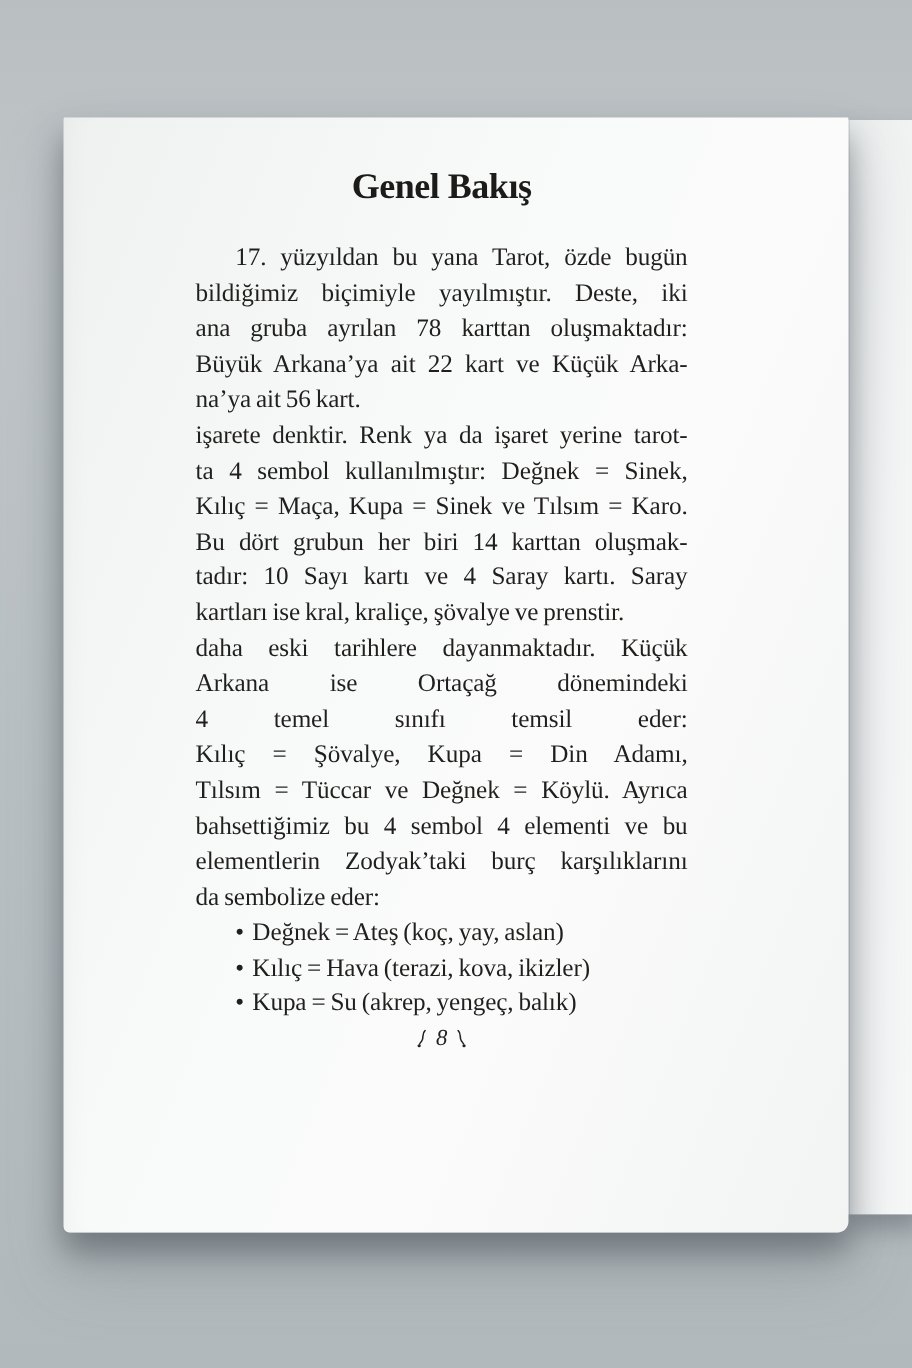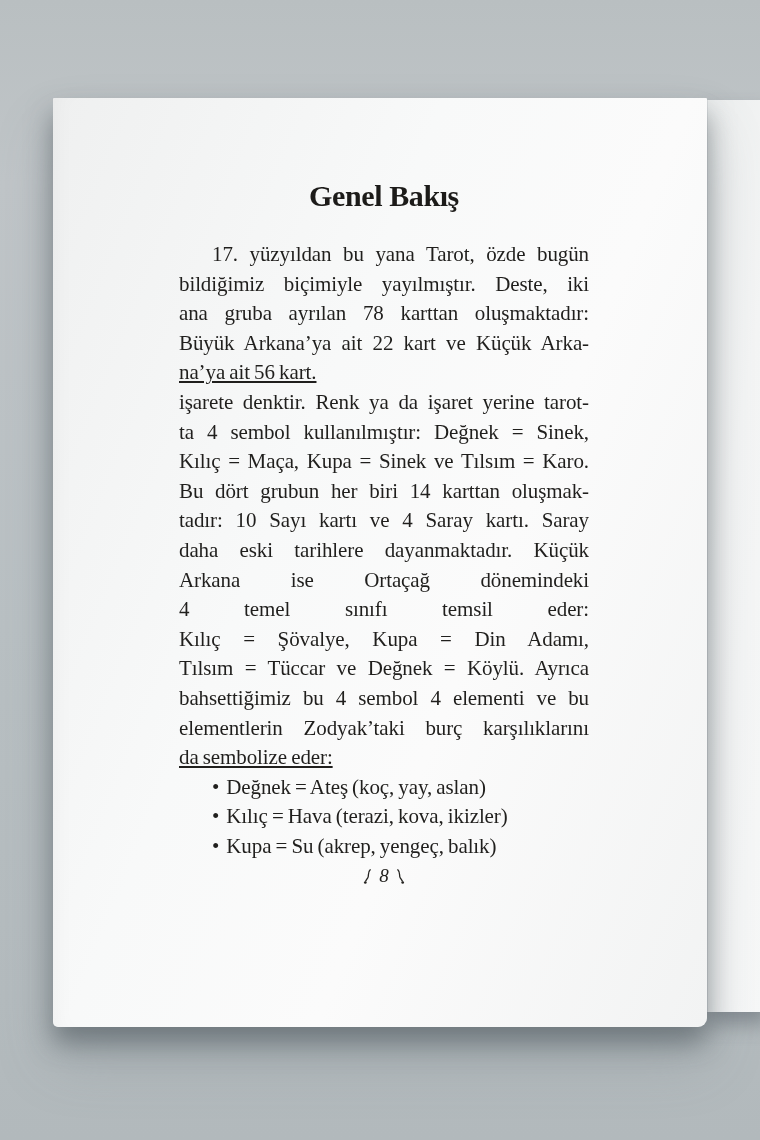--- a/index.html
+++ b/index.html
@@ -26,24 +26,23 @@
     width:654px;height:929px;
     background:linear-gradient(112deg,#eff0f0 0%,#f8f9f9 38%,#fbfbfb 62%,#f2f3f3 100%);
     border-radius:1px 1px 9px 5px;
     box-shadow:
       0 16px 26px rgba(62,72,78,.50),
       0 34px 55px rgba(120,130,136,.30),
       inset 16px 0 26px -18px rgba(0,0,0,.05);
   }
   .textblock{
     position:absolute;
-    left:126px;top:40px;
+    left:110px;top:40px;
     width:410px;
     color:#201f1d;
-    margin-top:40px;
   }
   .title{
     margin:0;
     font-size:30px;
     font-weight:bold;
     letter-spacing:-.4px;
     line-height:36px;
     text-align:center;
     color:#1c1b19;
   }
@@ -53,21 +52,21 @@
     line-height:29.6px;
     font-size:21px;
     letter-spacing:-.1px;
     word-spacing:-1px;
     text-align:justify;
     text-align-last:justify;
     white-space:nowrap;
     overflow:visible;
   }
   .line.ind{text-indent:33px;}
-  .line.last{text-align:center;text-align-last:left;text-decoration:underline;}
+  .line.last{text-align:center;text-align-last:left;}
   .line.bullet{
     text-align:center;text-align-last:left;
     padding-left:33px;
   }
   .dot{
     display:inline-block;
     margin-right:7px;
     font-size:21px;
   }
   .footer{
@@ -104,20 +103,21 @@
           <div class="line">Büyük Arkana’ya ait 22 kart ve Küçük Arka-</div>
           <div class="line last">na’ya ait 56 kart.</div>
         </div>
 
         <div>
           <div class="line">işarete denktir. Renk ya da işaret yerine tarot-</div>
           <div class="line">ta 4 sembol kullanılmıştır: Değnek = Sinek,</div>
           <div class="line">Kılıç = Maça, Kupa = Sinek ve Tılsım = Karo.</div>
           <div class="line">Bu dört grubun her biri 14 karttan oluşmak-</div>
           <div class="line">tadır: 10 Sayı kartı ve 4 Saray kartı. Saray</div>
+          <div class="line last">kartları ise kral, kraliçe, şövalye ve prenstir.</div>
         </div>
 
         <div>
           <div class="line">daha eski tarihlere dayanmaktadır. Küçük</div>
           <div class="line">Arkana ise Ortaçağ dönemindeki</div>
           <div class="line">4 temel sınıfı temsil eder:</div>
           <div class="line">Kılıç = Şövalye, Kupa = Din Adamı,</div>
           <div class="line">Tılsım = Tüccar ve Değnek = Köylü. Ayrıca</div>
           <div class="line">bahsettiğimiz bu 4 sembol 4 elementi ve bu</div>
           <div class="line">elementlerin Zodyak’taki burç karşılıklarını</div>

